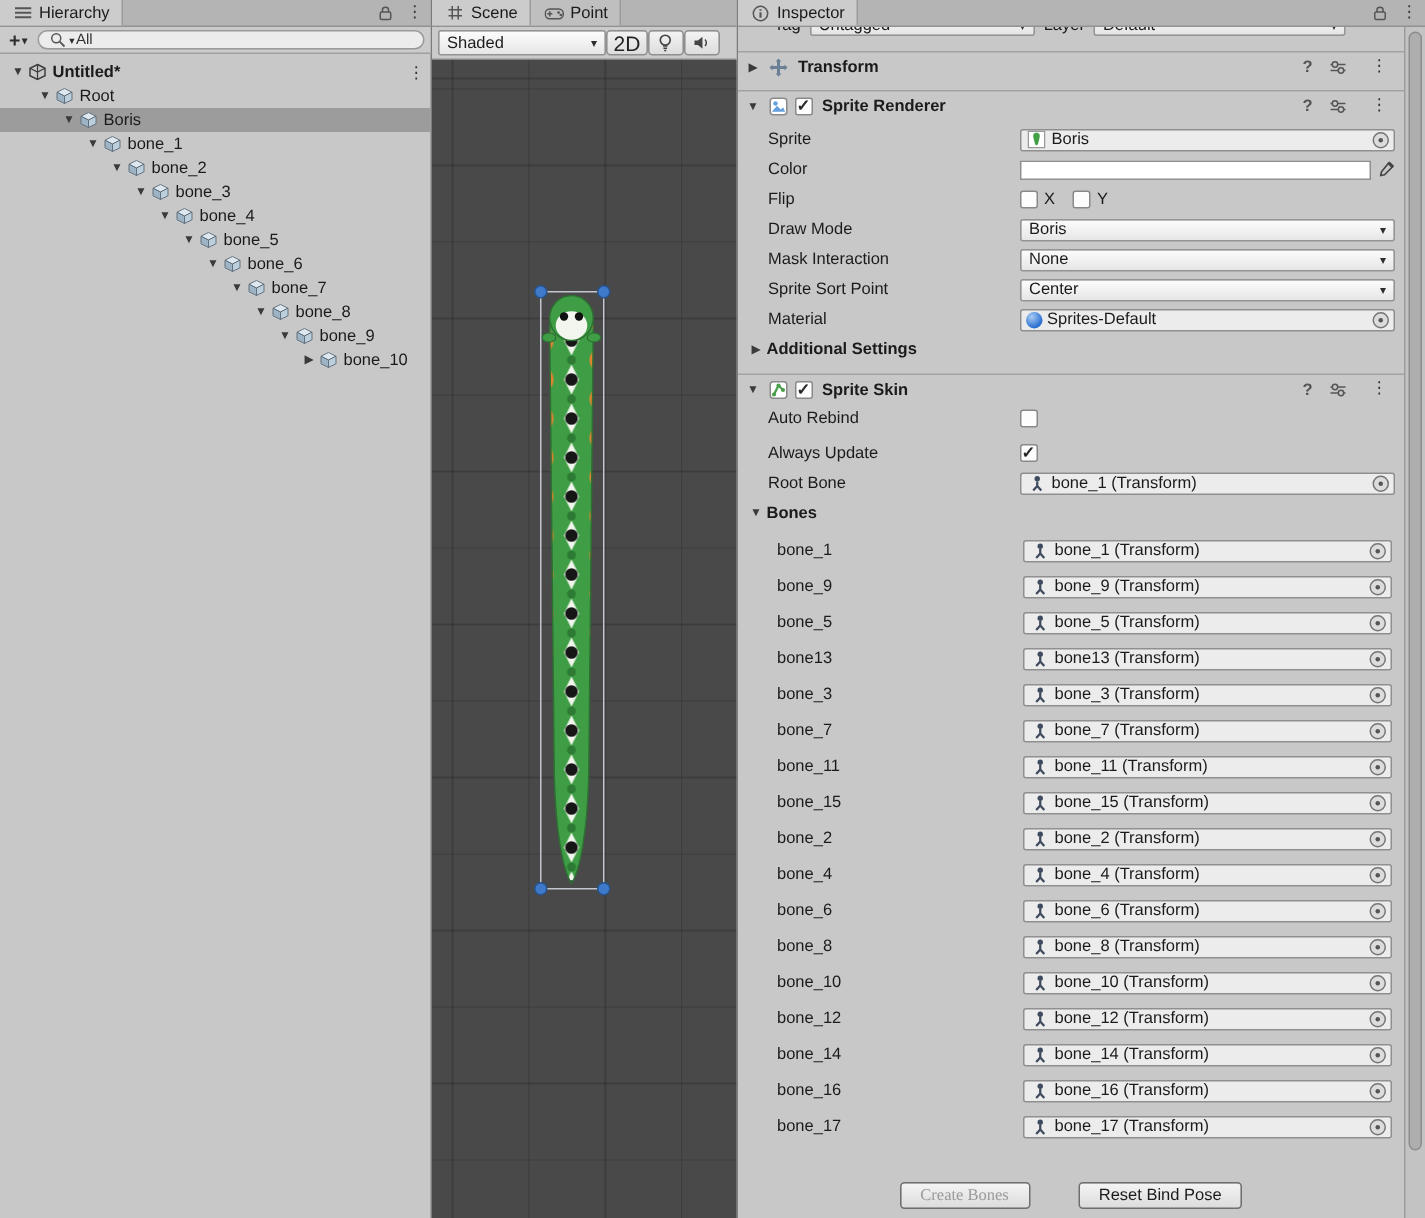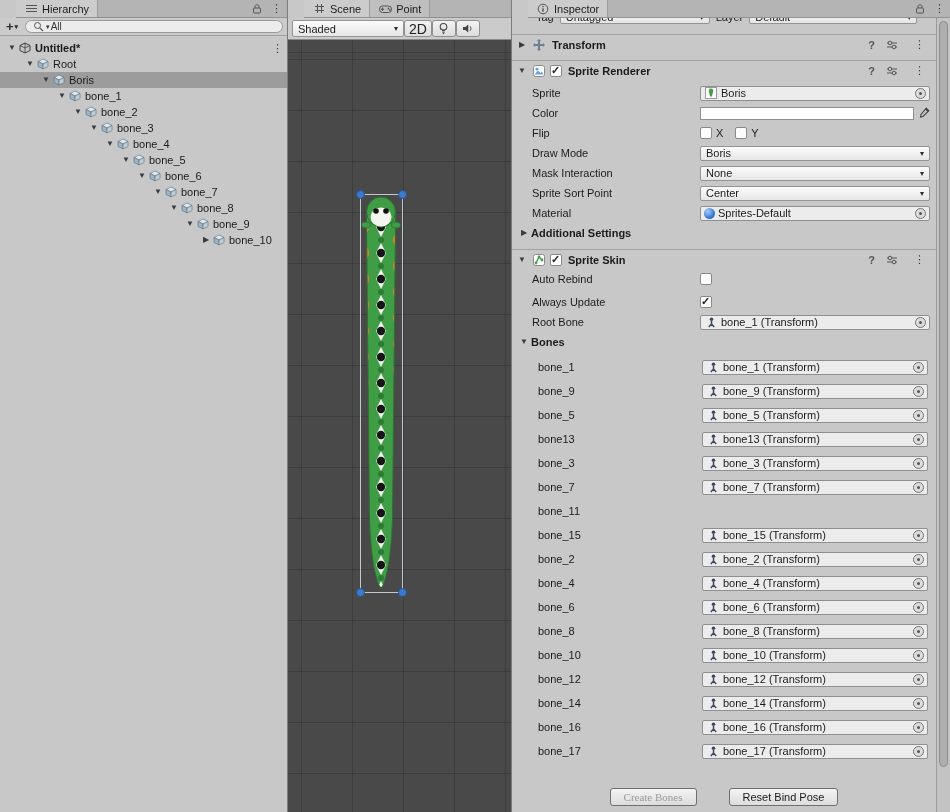--- a/index.html
+++ b/index.html
@@ -5,26 +5,26 @@
   * { box-sizing: border-box; }
   html, body { margin: 0; padding: 0; }
   body {
     width: 950px; height: 812px; overflow: hidden;
     font-family: "Liberation Sans", sans-serif; font-size: 11px;
     color: #1b1b1b; background: #c8c8c8;
   }
   .app { display: flex; width: 950px; height: 812px; }
   .panel { position: relative; height: 100%; }
   .hierarchy { width: 288px; border-right: 1px solid #7c7c7c; background: #c8c8c8; }
-  .scenepanel { width: 224px; border-right: 1px solid #7c7c7c; display: flex; flex-direction: column; }
+  .scenepanel { width: 204px; border-right: 1px solid #7c7c7c; display: flex; flex-direction: column; }
   .inspector { flex: 1; display: flex; flex-direction: column; background: #c8c8c8; }
 
   
   .tabstrip { height: 18px; background: #b4b4b4; border-bottom: 1px solid #929292;
-              display: flex; align-items: stretch; flex: none; margin-left: 16px; }
+              display: flex; align-items: stretch; flex: none; }
   .tab { display: flex; align-items: center; gap: 4px; padding: 0 8px;
          background: #cccccc; border-right: 1px solid #9b9b9b; white-space: nowrap; }
   .tab.inactive { background: #bfbfbf; }
   .spacer { flex: 1; }
   .strip-btn { display: flex; align-items: center; padding: 0 4px; }
   .kebab { color: #333; font-size: 11px; line-height: 1; padding: 0 5px; display: flex; align-items: center; }
 
   
   .h-toolbar { height: 18px; background: #cbcbcb; border-bottom: 1px solid #a0a0a0;
                display: flex; align-items: center; padding: 0 4px; }
@@ -656,20 +656,30 @@
                   <circle cx="5.5" cy="2.2" r="1.8" fill="#3e4a5e"></circle>
                   <path d="M5.5 4 V7 M5.5 7 L2.8 10 M5.5 7 L8.2 10" stroke="#3e4a5e" stroke-width="1.5" fill="none"></path>
                 </svg>
       </span>
       <span class="obj-text">bone_7 (Transform)</span>
       <span class="picker"></span>
     </span>
   </div>
           <div class="insp-row bone-row">
     <span class="insp-label">bone_11</span>
+    <span class="objfield">
+      <span class="icon-holder">
+        <svg width="11" height="11" viewBox="0 0 11 11">
+                  <circle cx="5.5" cy="2.2" r="1.8" fill="#3e4a5e"></circle>
+                  <path d="M5.5 4 V7 M5.5 7 L2.8 10 M5.5 7 L8.2 10" stroke="#3e4a5e" stroke-width="1.5" fill="none"></path>
+                </svg>
+      </span>
+      <span class="obj-text">bone_11 (Transform)</span>
+      <span class="picker"></span>
+    </span>
   </div>
           <div class="insp-row bone-row">
     <span class="insp-label">bone_15</span>
     <span class="objfield">
       <span class="icon-holder">
         <svg width="11" height="11" viewBox="0 0 11 11">
                   <circle cx="5.5" cy="2.2" r="1.8" fill="#3e4a5e"></circle>
                   <path d="M5.5 4 V7 M5.5 7 L2.8 10 M5.5 7 L8.2 10" stroke="#3e4a5e" stroke-width="1.5" fill="none"></path>
                 </svg>
       </span>

